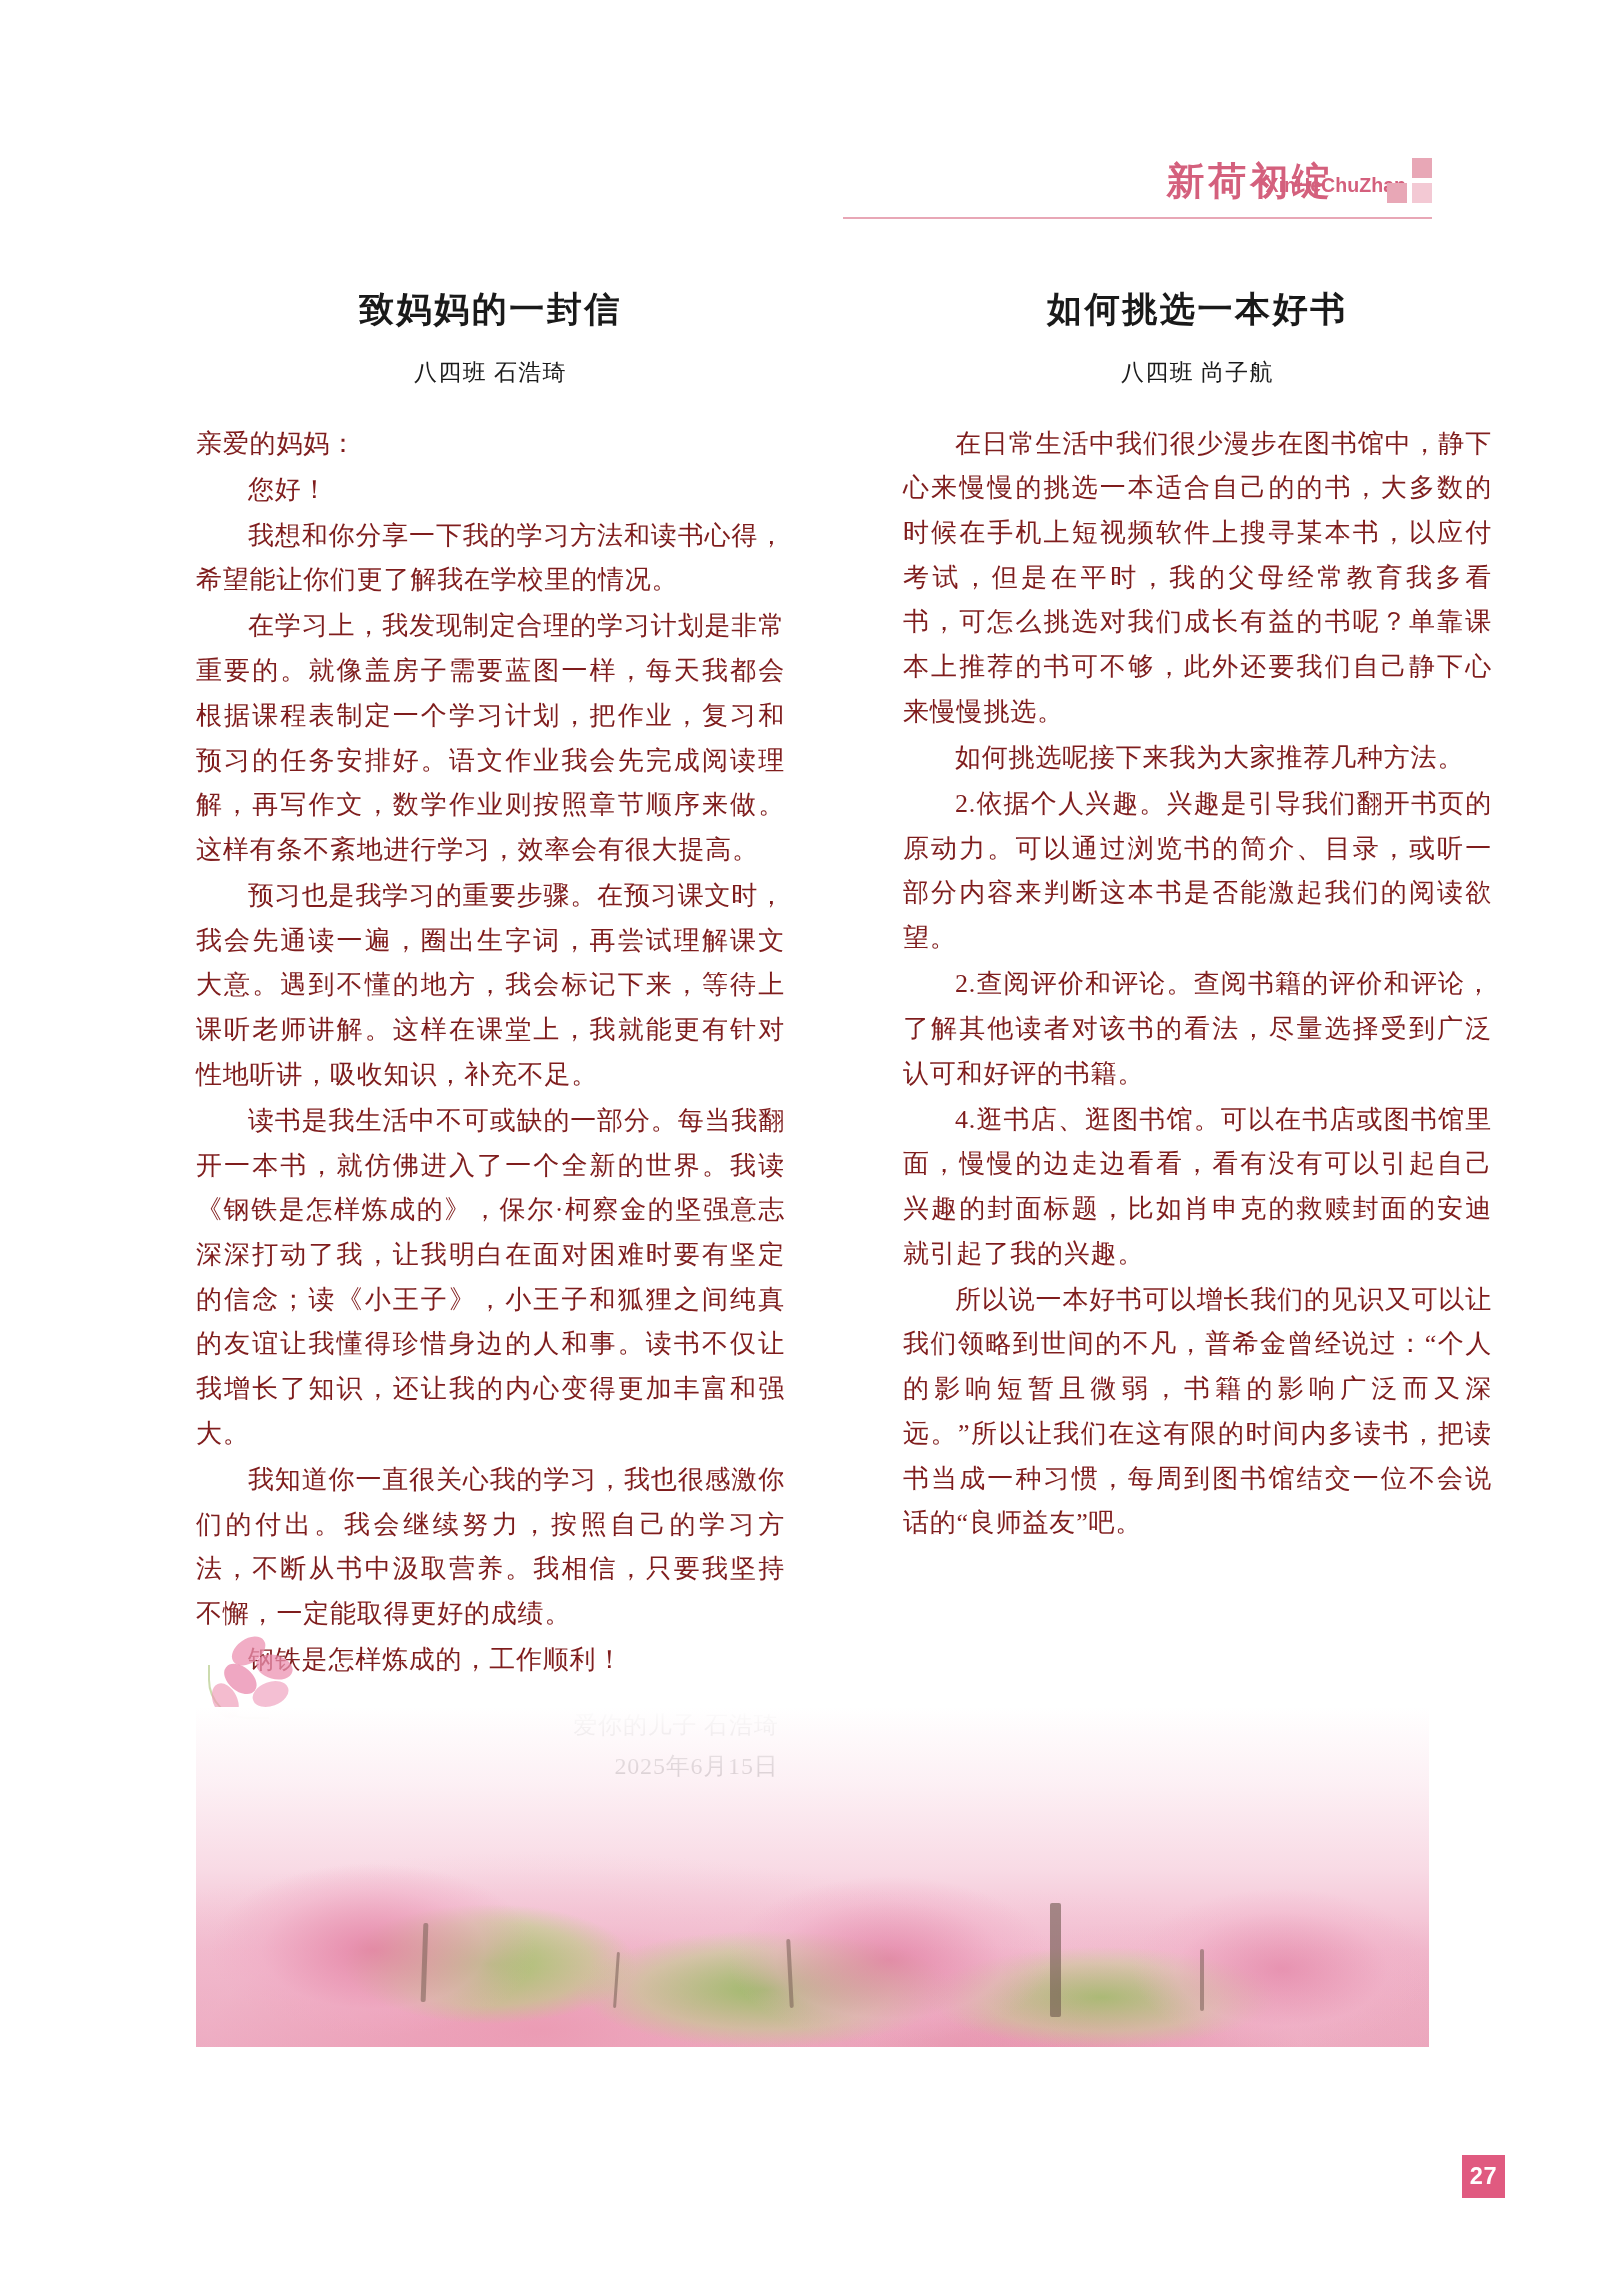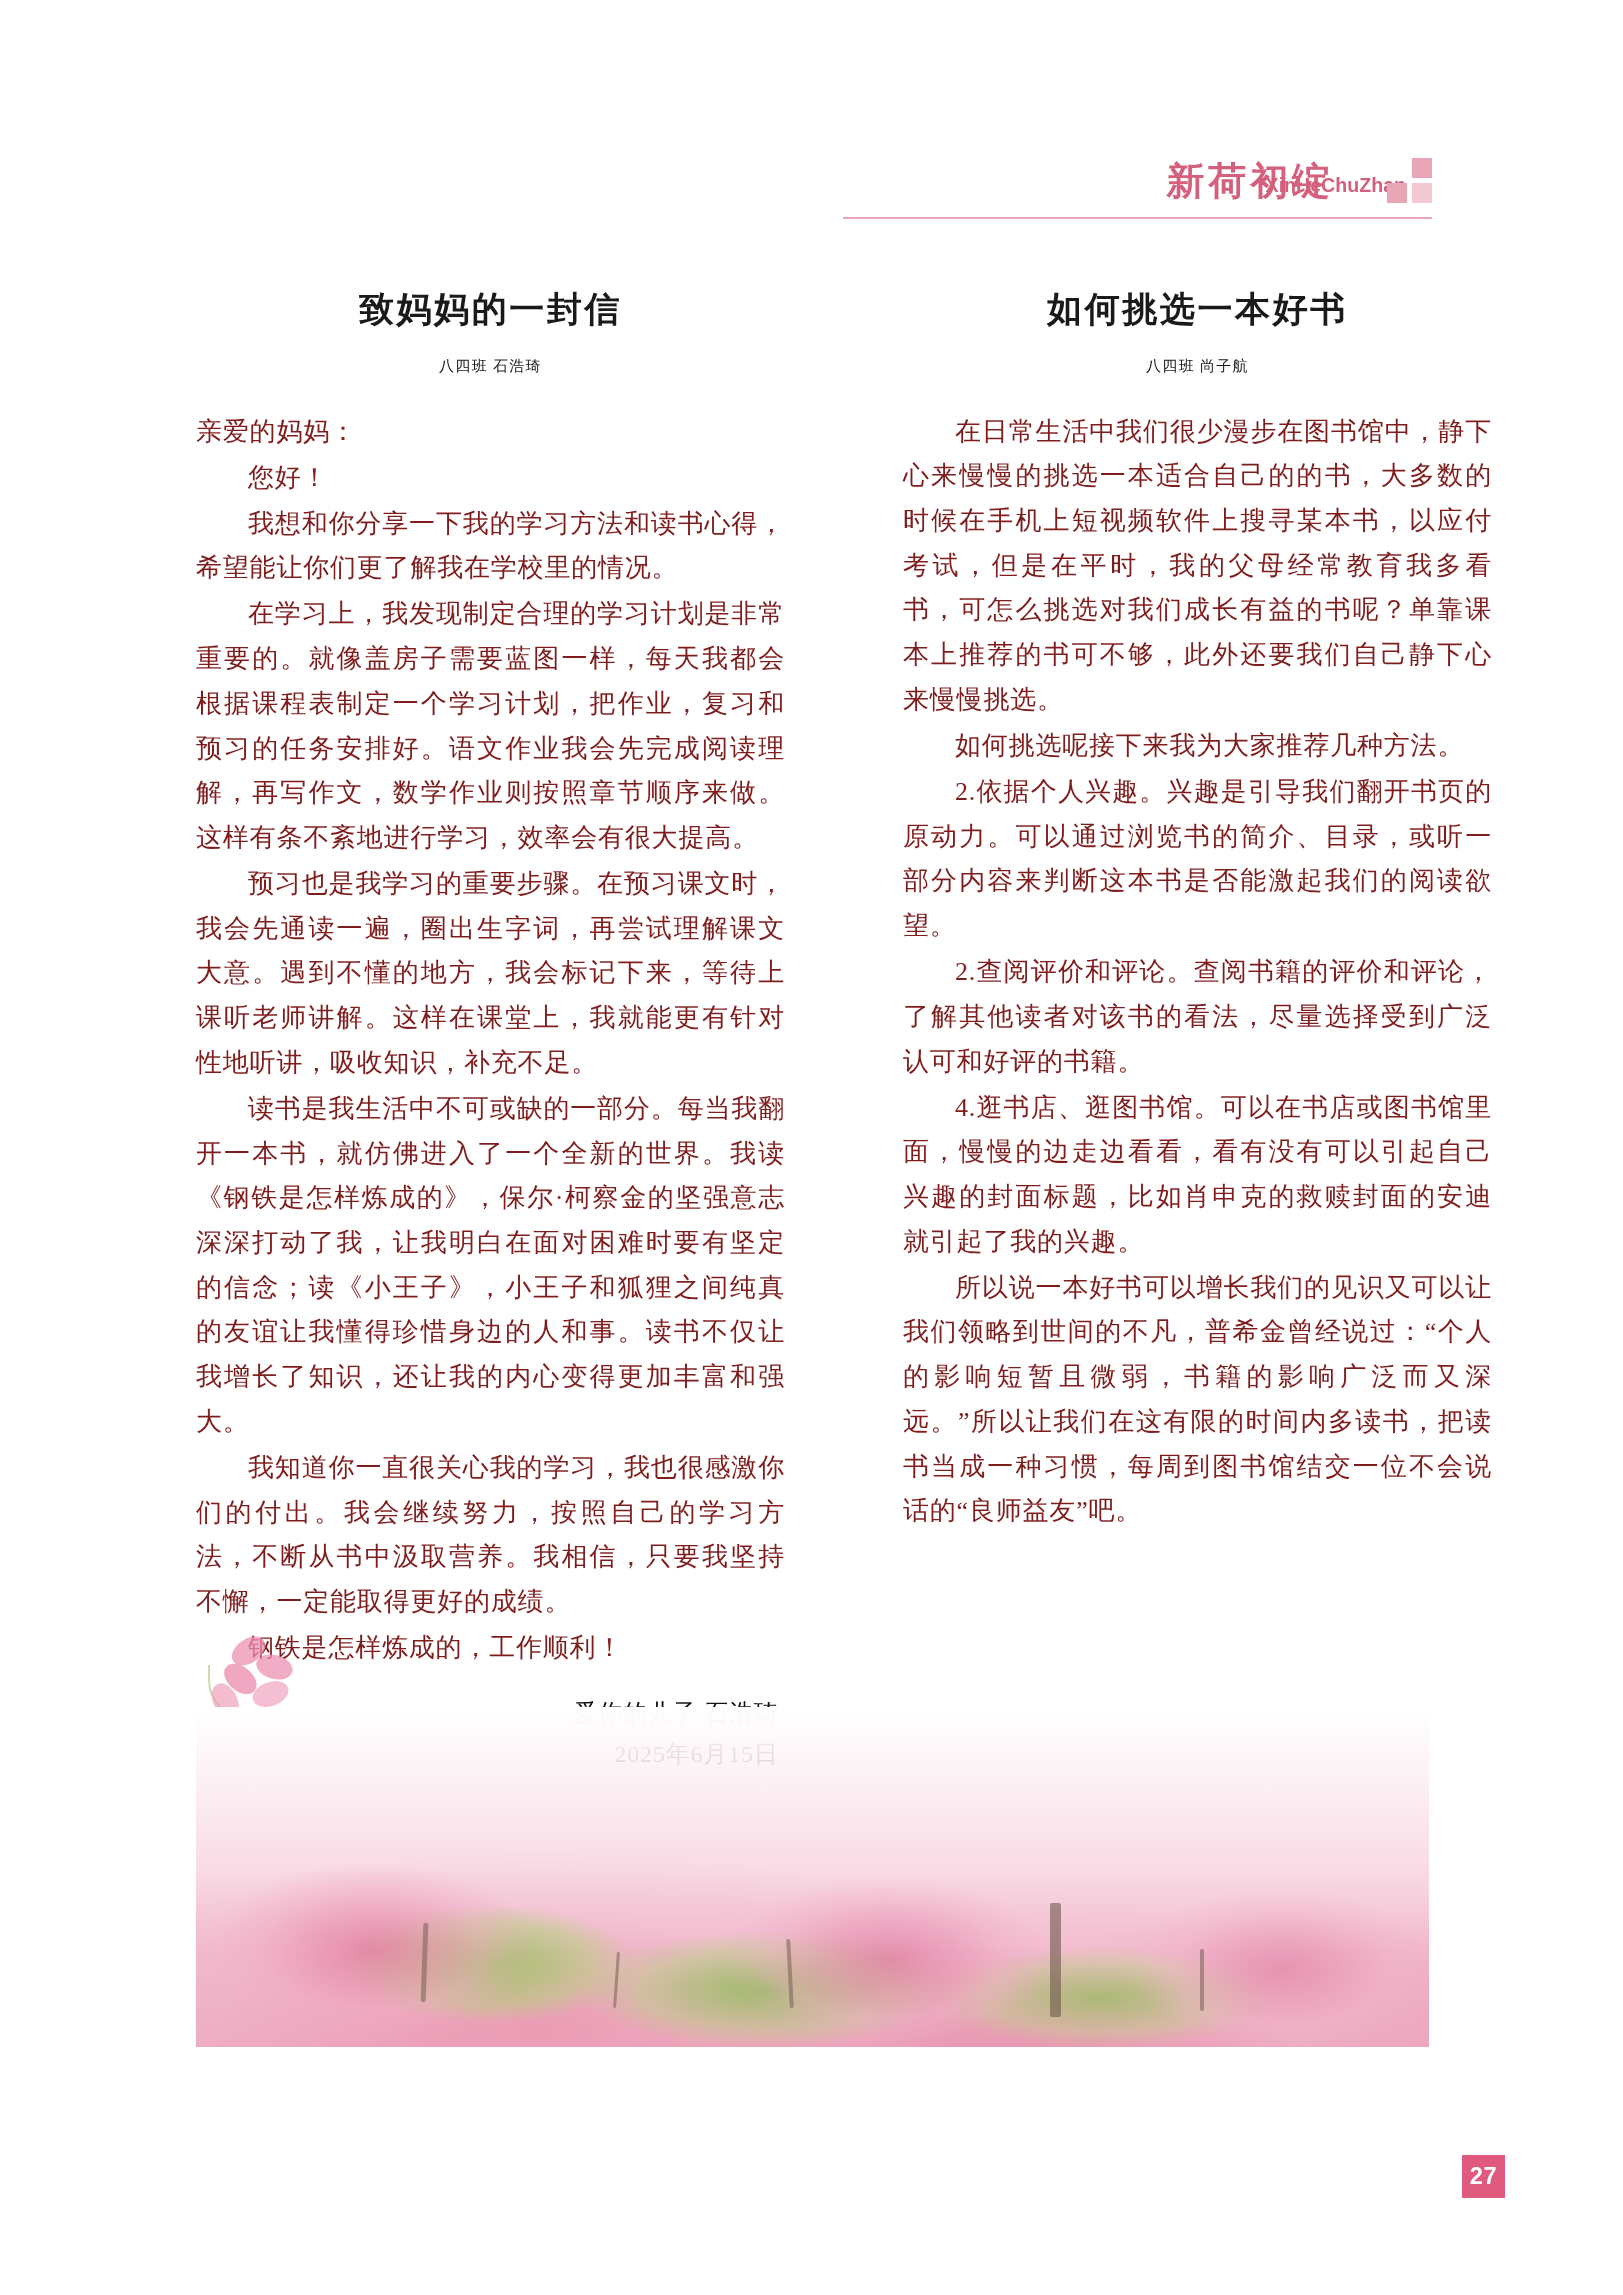--- a/index.html
+++ b/index.html
@@ -73,21 +73,21 @@
   .article-title {
     text-align: center;
     font-size: 35px;
     letter-spacing: 2.6px;
     color: #1a1a1a;
     font-family: "Liberation Serif", "DejaVu Serif", serif;
     font-weight: bold;
   }
   .article-author {
     text-align: center;
-    font-size: 15px;
+    font-size: 23px;
     letter-spacing: 1.3px;
     color: #1a1a1a;
     margin-top: 23.6px;
     font-family: "Liberation Serif", "DejaVu Serif", serif;
   }
   .body-block {
     margin-top: 34px;
     font-size: 26px;
     line-height: 1.72;
     color: #7f1d1d;

